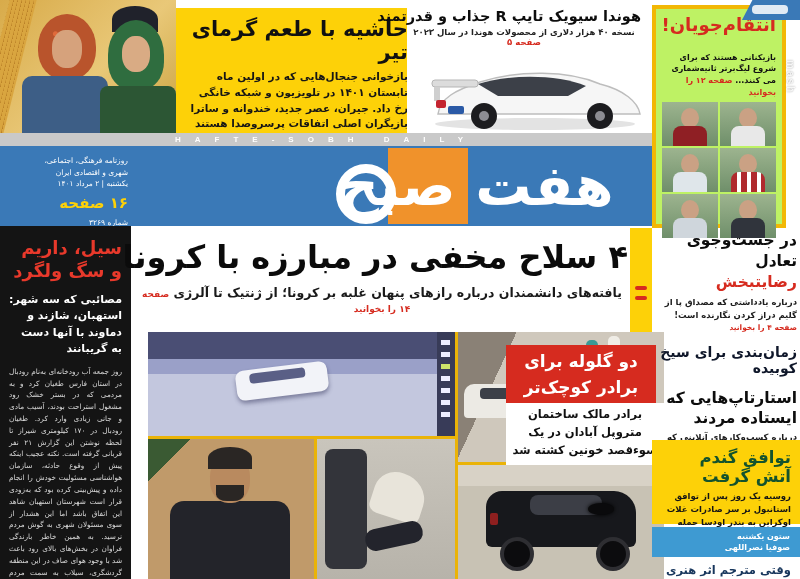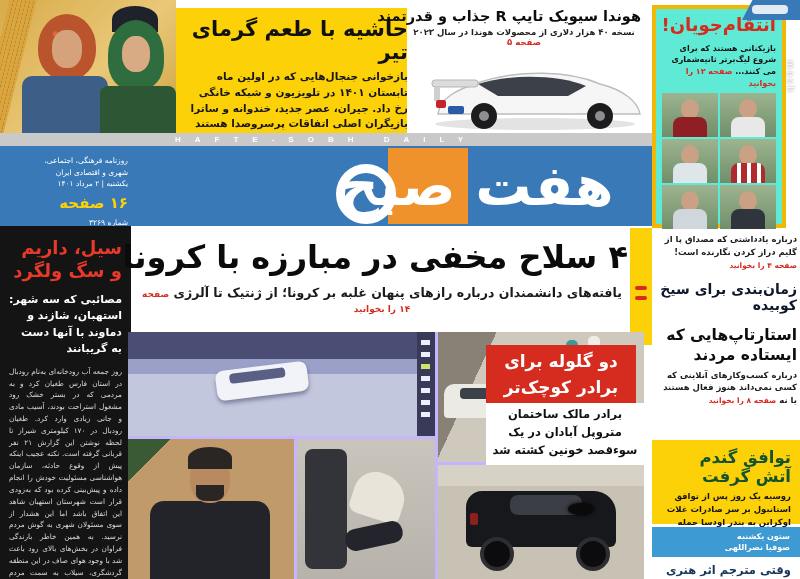--- a/index.html
+++ b/index.html
@@ -25,23 +25,23 @@
   .tv-sub{margin-top:5px;font-size:10.5px;font-weight:bold;color:#161616;line-height:1.5;}
   .tv-body{margin-top:4px;font-size:8px;color:#4a3a00;line-height:1.45;text-align:justify;}
 
   
   .honda{left:407px;top:8px;width:234px;height:128px;background:#fff;}
   .honda-h{font-size:14.5px;font-weight:bold;color:#0d0d0d;text-align:center;white-space:nowrap;}
   .honda-sub{margin-top:3px;font-size:8.5px;font-weight:bold;color:#222;text-align:center;}
   .honda-car{left:418px;top:56px;width:234px;height:78px;}
 
   
-  .fb-box{left:652px;top:5px;width:134px;height:223px;background:#5eead4;border:4px solid var(--box-border-orange);padding:6px 6px 4px;}
+  .fb-box{left:652px;top:5px;width:134px;height:223px;background:#bef264;border:4px solid var(--box-border-orange);padding:6px 6px 4px;}
   .fb-h{font-size:18px;font-weight:bold;color:var(--brand-red);line-height:1.1;}
-  .fb-sub{margin-top:8px;font-size:8px;font-weight:bold;color:#111;line-height:1.45;}
+  .fb-sub{margin-top:17px;font-size:8px;font-weight:bold;color:#111;line-height:1.45;}
   .fb-grid{margin-top:4px;display:grid;grid-template-columns:1fr 1fr;gap:2px;}
   .fb-cell{height:44px;position:relative;overflow:hidden;background:linear-gradient(180deg,#9db48f,#6f8f6a);}
   .fb-head{position:absolute;left:50%;top:6px;width:18px;height:20px;margin-left:-9px;border-radius:50%;background:#caa184;}
   .fb-jersey{position:absolute;left:50%;top:24px;width:34px;height:22px;margin-left:-17px;border-radius:8px 8px 0 0;}
   .wm{left:784px;top:60px;width:12px;color:rgba(255,255,255,.85);font-family:"Liberation Sans",sans-serif;
       font-size:10px;font-weight:bold;writing-mode:vertical-rl;letter-spacing:2px;text-shadow:0 0 2px rgba(0,0,0,.4);}
   .corner-wedge{left:742px;top:0;width:58px;height:20px;background:var(--masthead-blue);clip-path:polygon(18% 0,100% 0,100% 100%,0 100%);}
   .corner-mark{position:absolute;left:10px;top:5px;width:36px;height:9px;border-radius:4px;background:rgba(255,255,255,.85);}
 
   
@@ -65,21 +65,21 @@
 
   
   .lead{left:136px;top:238px;width:492px;text-align:center;}
   .lead-h{font-size:32px;font-weight:bold;color:#0b0b0b;white-space:nowrap;letter-spacing:-1px;}
   .lead-sub{margin-top:9px;font-size:12.5px;font-weight:bold;color:#1a1a1a;}
   .lead-sub .pgref{font-size:9px;}
   .yellow-ribbon{left:630px;top:228px;width:22px;height:117px;background:var(--accent-yellow);}
   .yr-mark{position:absolute;left:5px;width:12px;height:4px;background:var(--brand-red);border-radius:2px;}
 
   
-  .collage{left:128px;top:332px;width:516px;height:247px;background:#c4b5fd;padding-left:33px;}
+  .collage{left:148px;top:332px;width:516px;height:247px;background:#eab308;padding-left:33px;}
   .ph{position:absolute;overflow:hidden;}
   .cctv{left:0;top:0;width:307px;height:104px;background:linear-gradient(180deg,#4a4e74 0 26%,#9aa0c8 26% 40%,#c3c7de 40% 100%);}
   .cctv-car{position:absolute;left:88px;top:34px;width:92px;height:30px;border-radius:8px;background:#f2f3f8;transform:rotate(-7deg);box-shadow:0 3px 4px rgba(40,40,80,.45);}
   .cctv-win{position:absolute;left:14px;top:4px;width:56px;height:10px;border-radius:4px;background:#5a5f86;}
   .cctv-side{position:absolute;right:0;top:0;width:18px;height:104px;background:#383b58;}
   .cctv-dot{position:absolute;right:5px;width:9px;height:5px;background:#eef;}
   .cctv-dot.g{background:#cde36a;}
   .street{left:310px;top:0;width:206px;height:130px;background:linear-gradient(115deg,#8a8176 0 22%,#cfc8bc 22% 100%);}
   .st-car{position:absolute;left:6px;top:52px;width:96px;height:34px;border-radius:10px 14px 4px 4px;background:#eceae4;}
   .st-car-win{position:absolute;left:16px;top:4px;width:52px;height:11px;border-radius:4px;background:#3c4048;}
@@ -280,20 +280,24 @@
             <div class="bk-hole"></div>
           </div>
         <div class="bk-tail"></div>
       </div>
       <div class="bk-w1"></div>
       <div class="bk-w2"></div>
     </div>
   </div>
 
   <div class="abs right-col rtl">
+    <div class="rc-h">
+      <span>در جست‌وجوی تعادل</span>
+      <span class="red">رضایتبخش</span>
+    </div>
     <div class="rc-sub"><span>درباره یادداشتی که مصداق پا از گلیم دراز کردن نگارنده است!</span>
       <span class="pgref">صفحه ۴ را بخوانید</span></div>
     <div class="rc-s2h">زمان‌بندی برای سیخ کوبیده</div>
     <div class="rc-s3h">استارتاپ‌هایی که ایستاده مردند</div>
     <div class="rc-sub"><span>درباره کسب‌وکارهای آنلاینی که کسی نمی‌داند هنوز فعال هستند یا نه</span>
       <span class="pgref">صفحه ۸ را بخوانید</span></div>
   </div>
 
   <div class="abs wheat rtl">
     <div class="wheat-h">توافق گندم آتش گرفت</div>

